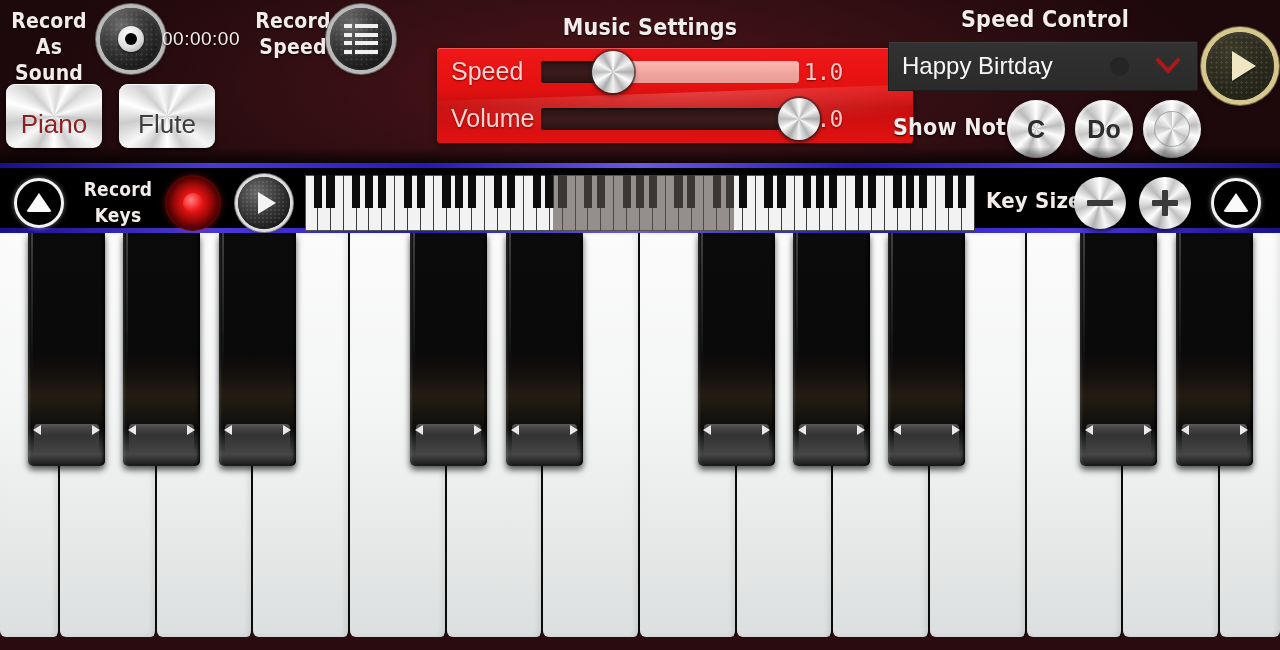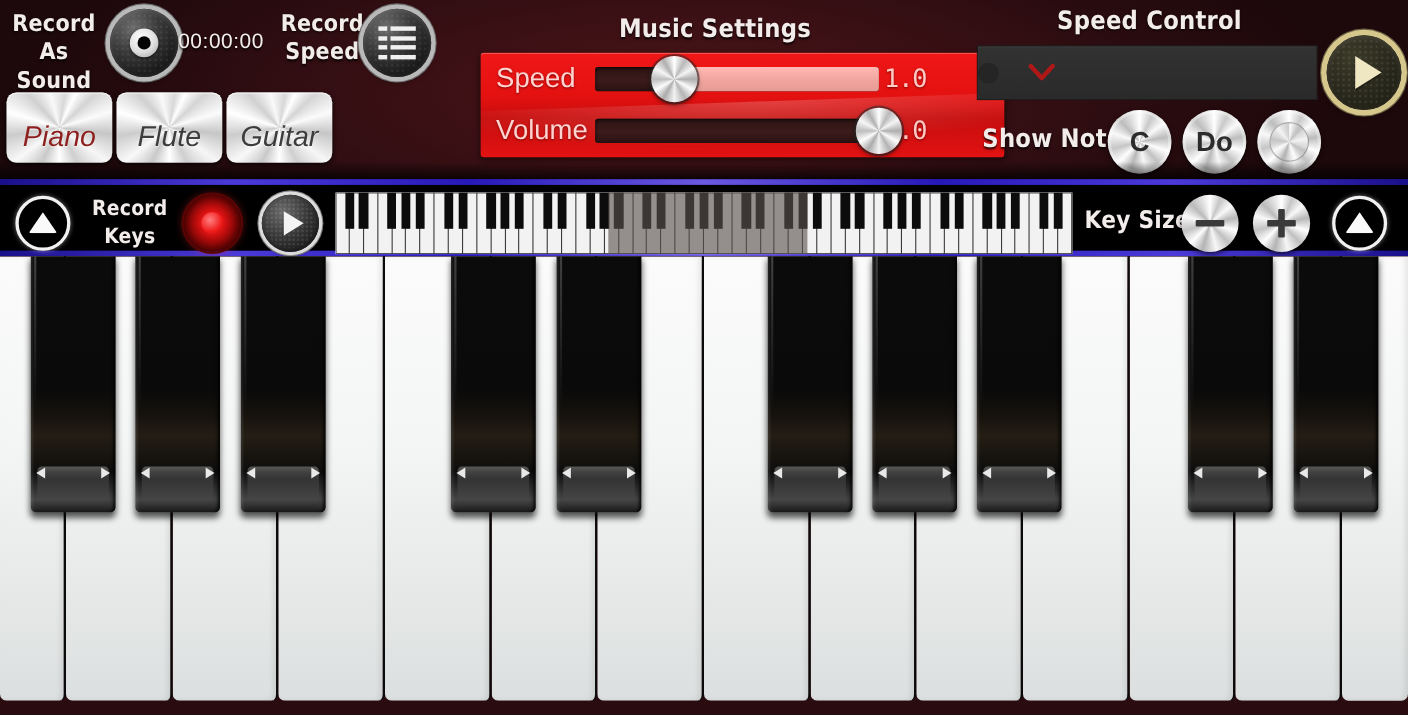--- a/index.html
+++ b/index.html
@@ -72,21 +72,21 @@
   #rec-list-knob{ left:330px; top:8px; width:62px; height:62px; }
   #rec-list-knob .listicon{
     position:absolute; left:50%; top:50%; width:34px; height:30px; margin:-15px 0 0 -17px;
     display:flex; flex-direction:column; justify-content:space-between;
   }
   #rec-list-knob .listicon .row{ display:flex; gap:3px; align-items:center; height:4px; }
   #rec-list-knob .listicon .row .s{ width:8px; height:4px; background:#f0f0f0; }
   #rec-list-knob .listicon .row .l{ flex:1; height:4px; background:#f0f0f0; }
 
   
-  .instr-row{ position:absolute; left:6px; top:84px; display:flex; gap:4px;font-style:italic; }
+  .instr-row{ position:absolute; left:6px; top:84px; display:flex; gap:17px; }
   .instr-btn{
     position:relative; width:96px; height:64px; border-radius:9px;
     background:
       conic-gradient(from 25deg at 50% 50%,
         #ffffff 0deg,#d4d4d4 22deg,#fbfbfb 48deg,#c6c6c6 72deg,
         #f6f6f6 100deg,#cfcfcf 128deg,#ffffff 155deg,#c9c9c9 182deg,
         #f8f8f8 208deg,#cccccc 236deg,#ffffff 262deg,#d0d0d0 292deg,
         #f9f9f9 320deg,#d8d8d8 345deg,#ffffff 360deg);
     box-shadow:0 2px 4px rgba(0,0,0,.7), inset 0 1px 1px rgba(255,255,255,.9);
     display:flex; align-items:flex-end; justify-content:center;
@@ -374,23 +374,20 @@
       </div>
     </div>
 
     <div class="instr-row" id="instr-row">
         <div class="instr-btn active">
           <span>Piano</span>
         </div>
         <div class="instr-btn">
           <span>Flute</span>
         </div>
-        <div class="instr-btn">
-          <span>Guitar</span>
-        </div>
       </div>
 
     <div class="lbl-cond ms-title">Music Settings</div>
     <div class="ms-box">
       <div class="ms-row r1">
         <div class="name">Speed</div>
         <div class="track">
           <div class="fill" id="speed-fill" style="width: 185.76px; left: 72.24px;"></div>
           <div class="slider-knob" id="speed-knob" style="left: 51.24px;"></div>
         </div>
@@ -401,20 +398,21 @@
         <div class="track">
           <div class="fill" id="vol-fill" style="width: 0px;"></div>
           <div class="slider-knob" id="vol-knob" style="left: 237px;"></div>
         </div>
         <div class="ms-val">1.0</div>
       </div>
     </div>
 
     <div class="lbl-cond mc-title">Speed Control</div>
     <div class="mc-select">
+      <div class="songname">Happy Birtday</div>
       <div class="dot"></div>
       <svg class="chev" width="26" height="18" viewBox="0 0 26 18">
         <path d="M3 3 L13 14 L23 3" fill="none" stroke="#b01818" stroke-width="4" stroke-linecap="round" stroke-linejoin="round"></path>
       </svg>
     </div>
     <div class="mc-play">
       <div class="mesh"></div>
       <div class="tri"></div>
     </div>
 

